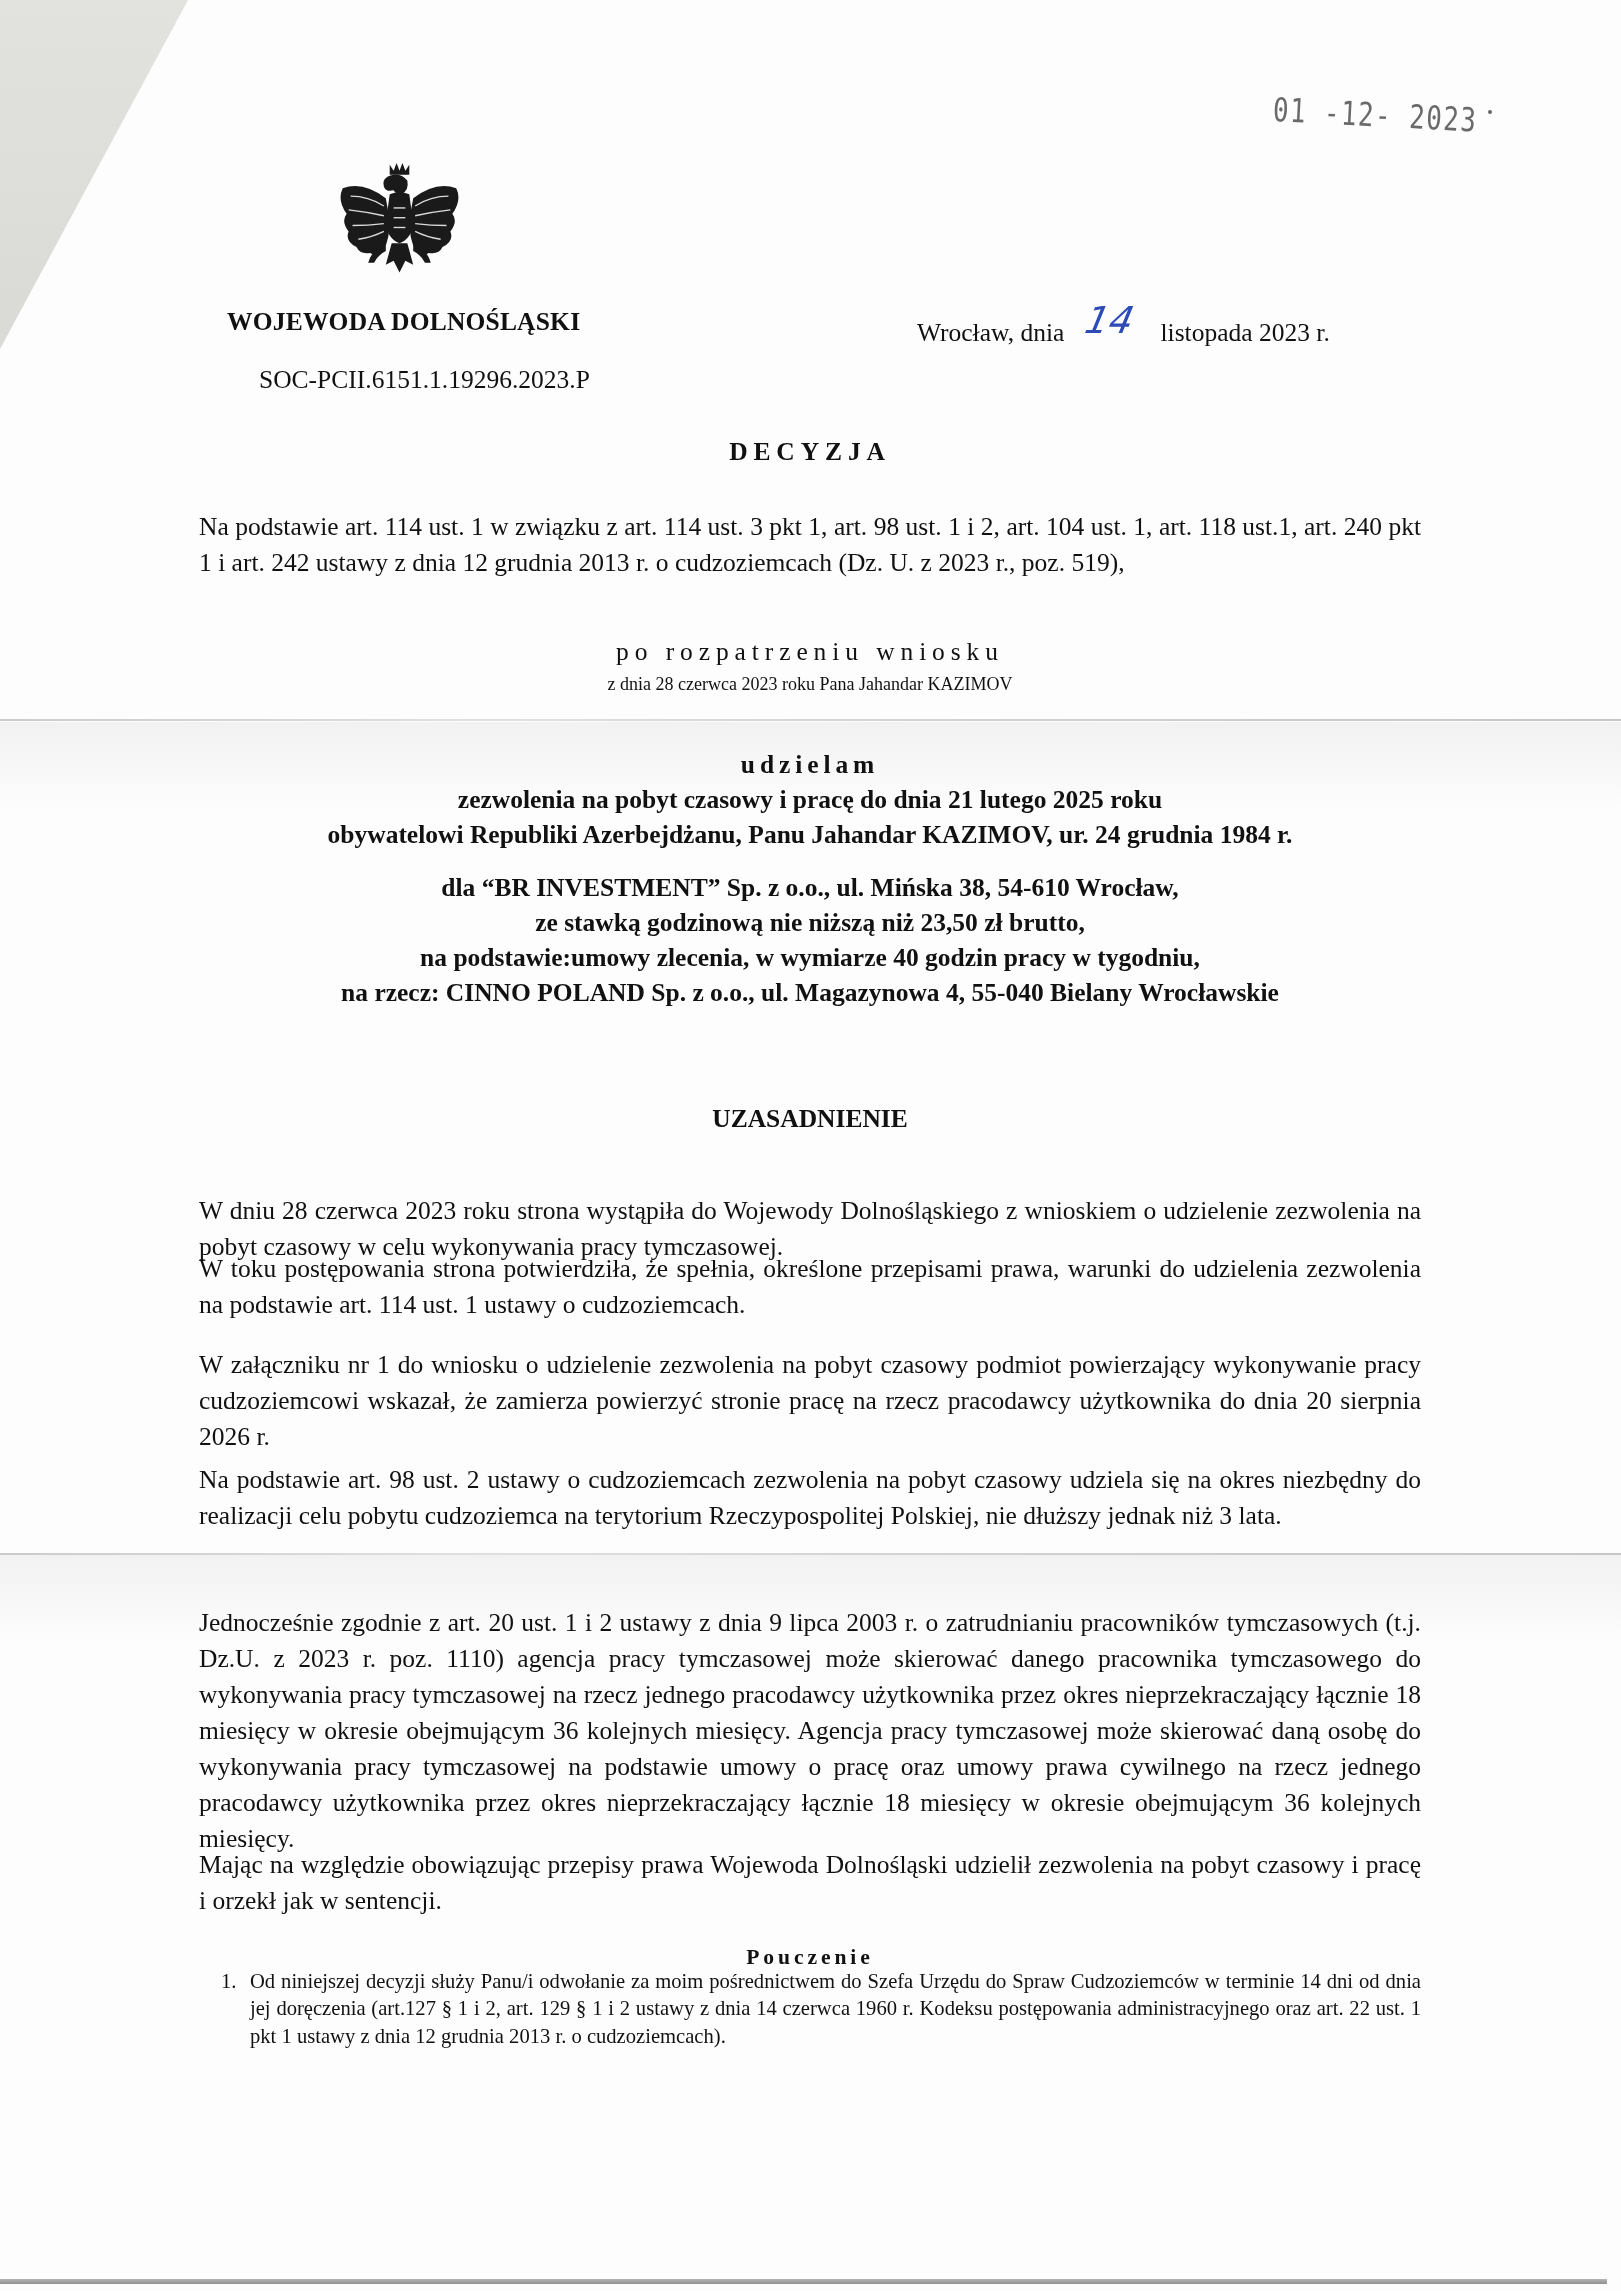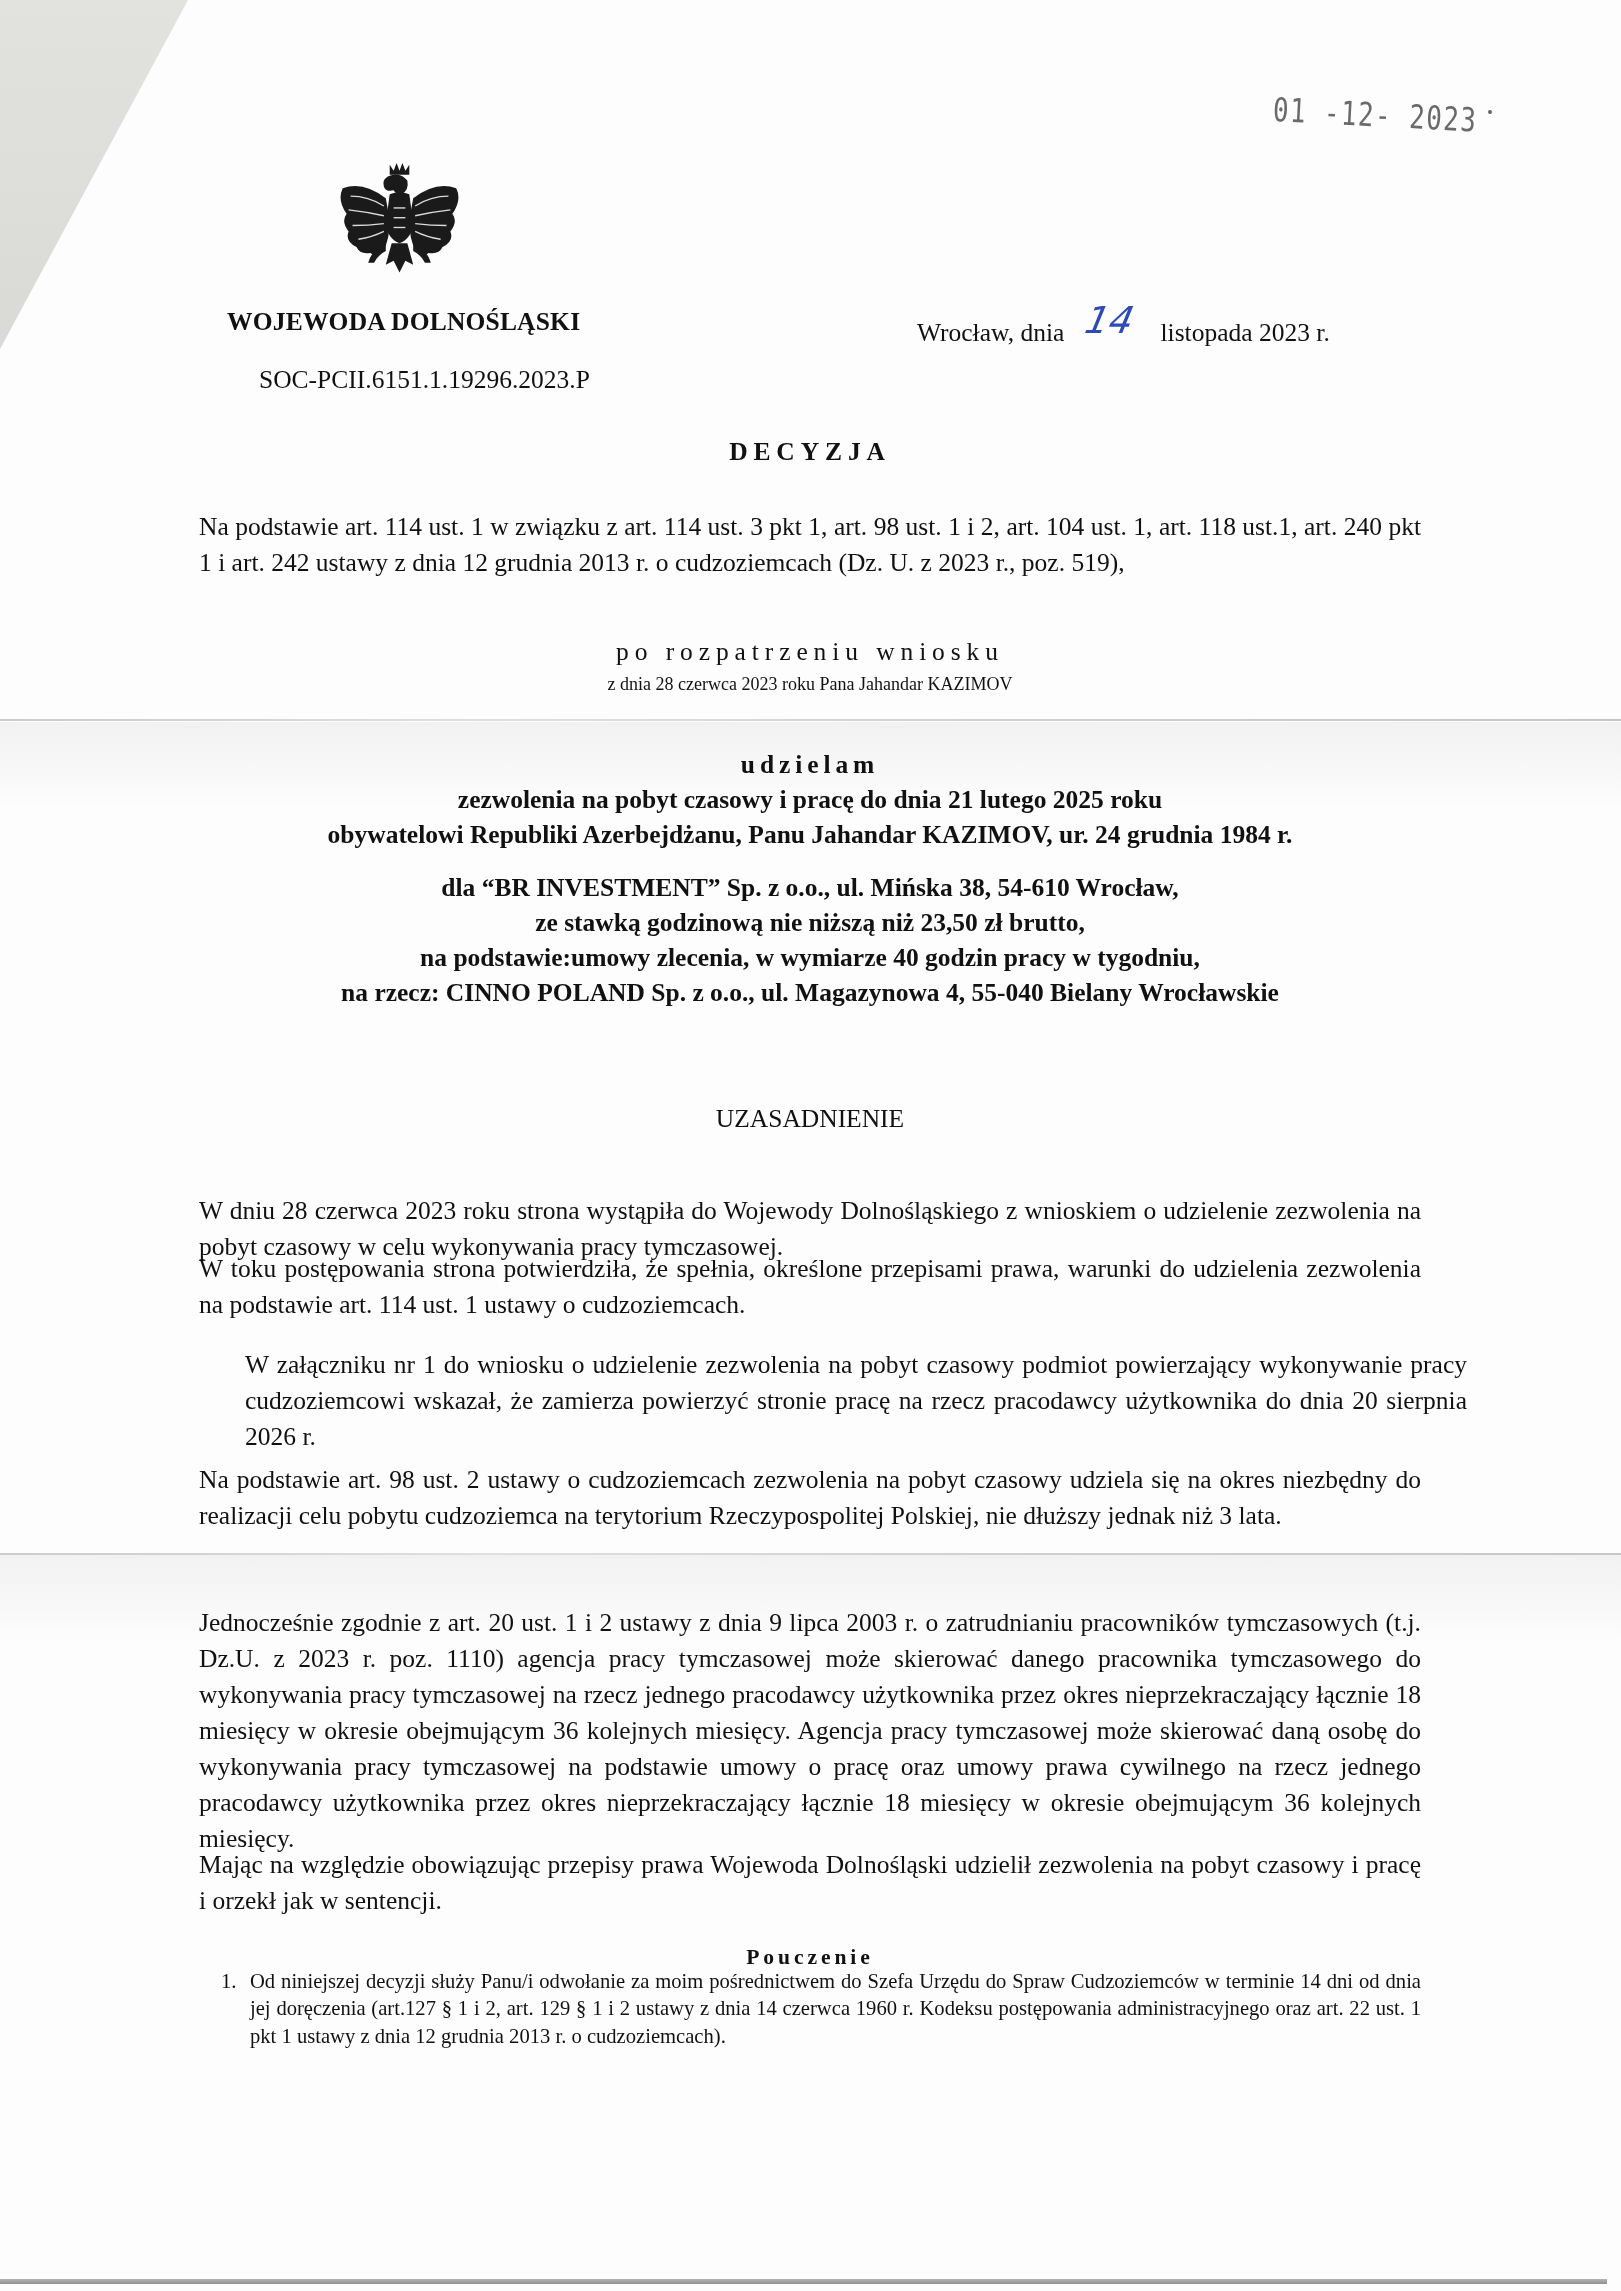--- a/index.html
+++ b/index.html
@@ -40,21 +40,21 @@
   .case-no { left: 247px; top: 365px; font-size: 25.5px; margin-left: 12px; }
   .title-spaced { font-weight: bold; letter-spacing: 5.9px; font-size: 25.5px; }
   .center { position: absolute; left: 199px; width: 1222px; text-align: center; }
   .para {
     position: absolute; left: 199px; width: 1222px; font-size: 25.5px;
     line-height: 36px; text-align: justify;
   }
   .para.last-left { text-align-last: left; }
   .grant .line { font-size: 25.5px; font-weight: bold; line-height: 35px; }
   .spaced-normal { letter-spacing: 5.9px; font-size: 25.5px; }
-  .heading { font-weight: normal; font-size: 25.5px; }
+  .heading { font-weight: bold; font-size: 25.5px; }
   .pouczenie-title { font-weight: bold; letter-spacing: 3.9px; font-size: 21.6px; }
   .notice-list { position: absolute; left: 250px; width: 1171px; font-size: 20.6px; line-height: 27.4px; }
   .notice-num { position: absolute; left: -29px; top: 0; }
   .notice-text { text-align: justify; text-align-last: left; }
   .bottom-edge {
     position: absolute; left: 0; top: 2279px; width: 1607px; height: 4.9px;
     background: linear-gradient(180deg, #b5b5b5, #8f8f8f);
   }
 </style>
 </head>
@@ -127,21 +127,21 @@
   <div class="line">dla “BR INVESTMENT” Sp. z o.o., ul. Mińska 38, 54-610 Wrocław,</div>
   <div class="line">ze stawką godzinową nie niższą niż 23,50 zł brutto,</div>
   <div class="line">na podstawie:umowy zlecenia, w wymiarze 40 godzin pracy w tygodniu,</div>
   <div class="line">na rzecz: CINNO POLAND Sp. z o.o., ul. Magazynowa 4, 55-040 Bielany Wrocławskie</div>
 </div>
 
 <div class="center heading" style="top:1104px;">UZASADNIENIE</div>
 
 <div class="para last-left" style="top:1157px;margin-top:36px;">W dniu 28 czerwca 2023 roku strona wystąpiła do Wojewody Dolnośląskiego z wnioskiem o udzielenie zezwolenia na pobyt czasowy w celu wykonywania pracy tymczasowej.</div>
 <div class="para last-left" style="top:1251px;">W toku postępowania strona potwierdziła, że spełnia, określone przepisami prawa, warunki do udzielenia zezwolenia na podstawie art. 114 ust. 1 ustawy o cudzoziemcach.</div>
-<div class="para last-left" style="top:1347px;margin-left:46px;">W załączniku nr 1 do wniosku o udzielenie zezwolenia na pobyt czasowy podmiot powierzający wykonywanie pracy cudzoziemcowi wskazał, że zamierza powierzyć stronie pracę na rzecz pracodawcy użytkownika do dnia 20 sierpnia 2026 r.</div>
+<div class="para last-left" style="top:1347px;">W załączniku nr 1 do wniosku o udzielenie zezwolenia na pobyt czasowy podmiot powierzający wykonywanie pracy cudzoziemcowi wskazał, że zamierza powierzyć stronie pracę na rzecz pracodawcy użytkownika do dnia 20 sierpnia 2026 r.</div>
 <div class="para last-left" style="top:1462px;">Na podstawie art. 98 ust. 2 ustawy o cudzoziemcach zezwolenia na pobyt czasowy udziela się na okres niezbędny do realizacji celu pobytu cudzoziemca na terytorium Rzeczypospolitej Polskiej, nie dłuższy jednak niż 3 lata.</div>
 <div class="para last-left" style="top:1605px;">Jednocześnie zgodnie z art. 20 ust. 1 i 2 ustawy z dnia 9 lipca 2003 r. o zatrudnianiu pracowników tymczasowych (t.j. Dz.U. z 2023 r. poz. 1110) agencja pracy tymczasowej może skierować danego pracownika tymczasowego do wykonywania pracy tymczasowej na rzecz jednego pracodawcy użytkownika przez okres nieprzekraczający łącznie 18 miesięcy w okresie obejmującym 36 kolejnych miesięcy. Agencja pracy tymczasowej może skierować daną osobę do wykonywania pracy tymczasowej na podstawie umowy o pracę oraz umowy prawa cywilnego na rzecz jednego pracodawcy użytkownika przez okres nieprzekraczający łącznie 18 miesięcy w okresie obejmującym 36 kolejnych miesięcy.</div>
 <div class="para last-left" style="top:1847px;">Mając na względzie obowiązując przepisy prawa Wojewoda Dolnośląski udzielił zezwolenia na pobyt czasowy i pracę i orzekł jak w sentencji.</div>
 
 <div class="center pouczenie-title" style="top:1945px;">Pouczenie</div>
 <div class="notice-list" style="top:1968px;">
   <div style="position:relative;">
     <span class="notice-num">1.</span>
     <div class="notice-text">Od niniejszej decyzji służy Panu/i odwołanie za moim pośrednictwem do Szefa Urzędu do Spraw Cudzoziemców w terminie 14 dni od dnia jej doręczenia (art.127 § 1 i 2, art. 129 § 1 i 2 ustawy z dnia 14 czerwca 1960 r. Kodeksu postępowania administracyjnego oraz art. 22 ust. 1 pkt 1 ustawy z dnia 12 grudnia 2013 r. o cudzoziemcach).</div>
   </div>

